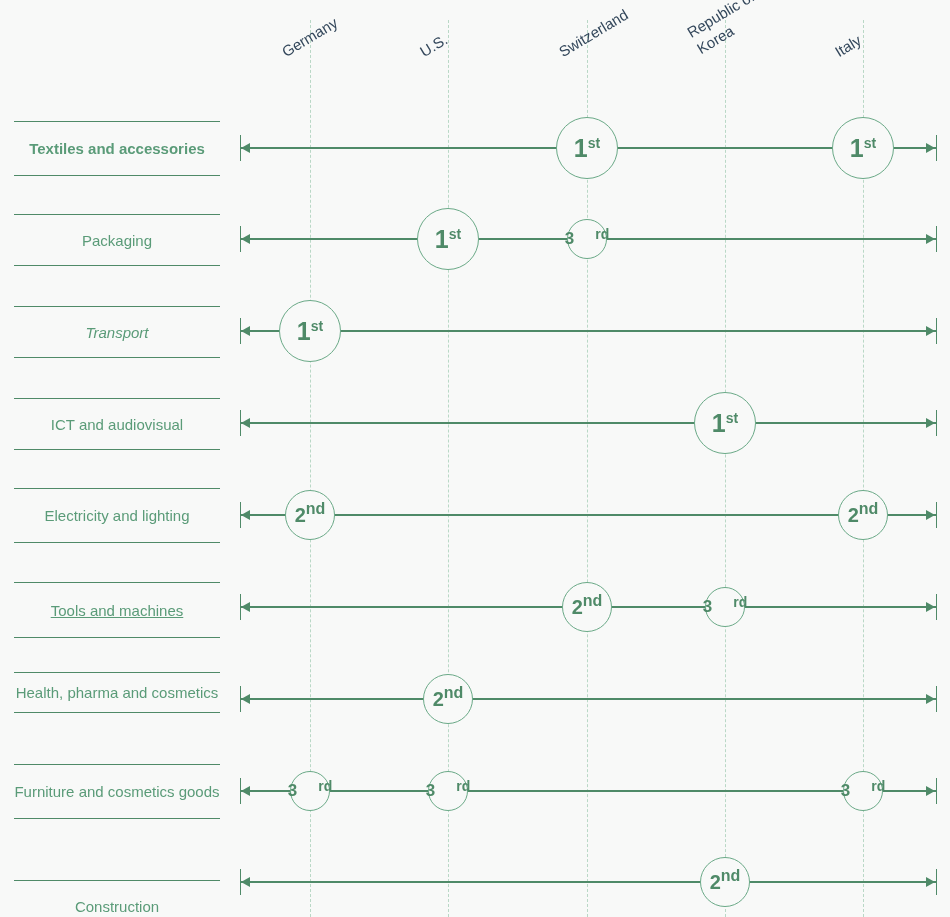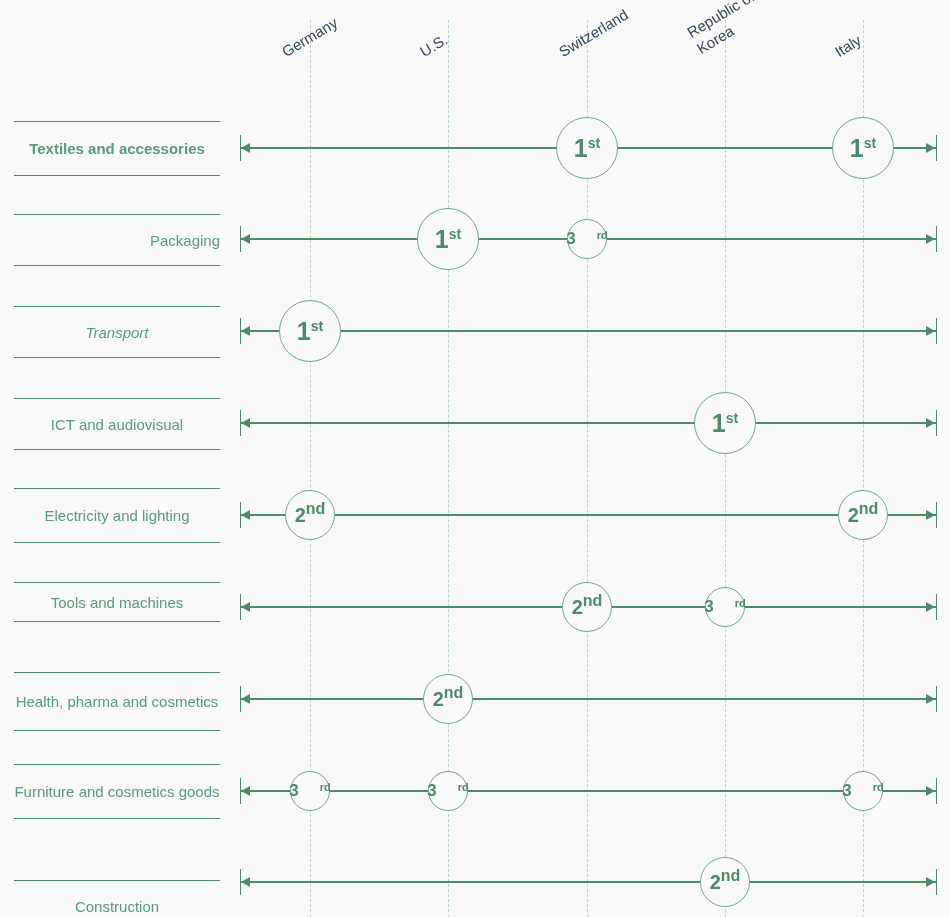--- a/index.html
+++ b/index.html
@@ -106,21 +106,21 @@
     top:-0.35em;
   }
   .rank.r1{width:62px;height:62px;margin-left:-31px;margin-top:-31px;}
   .rank.r1 .num{font-size:25px;}
   .rank.r1 .suf{font-size:14px;}
   .rank.r2{width:50px;height:50px;margin-left:-25px;margin-top:-25px;}
   .rank.r2 .num{font-size:20px;}
   .rank.r2 .suf{font-size:16px;}
   .rank.r3{width:40px;height:40px;margin-left:-20px;margin-top:-20px;}
   .rank.r3 .num{font-size:17px;}
-  .rank.r3 .suf{font-size:11px;margin-left:21px;}
+  .rank.r3 .suf{font-size:14px;margin-left:21px;}
 </style>
 </head>
 <body>
 
 <div id="stage">
 
   <div id="gridlines">
       <div class="gridline" style="left: 310px;"></div>
       <div class="gridline" style="left: 448px;"></div>
       <div class="gridline" style="left: 587px;"></div>
@@ -134,36 +134,36 @@
       <div class="col-head" style="left: 565px; top: 42px;">Switzerland</div>
       <div class="col-head" style="left: 703px; top: 20px;">Republic of
 Korea</div>
       <div class="col-head" style="left: 841px; top: 42px;">Italy</div>
     </div>
 
   <div id="rowlabels">
       <div class="row-label" style="top: 121px; height: 55px; font-weight: bold;">
         <span>Textiles and accessories</span>
       </div>
-      <div class="row-label" style="top: 214px; height: 52px; justify-content: flex-end;">
+      <div class="row-label" style="top: 214px; height: 52px;">
         <span>Packaging</span>
       </div>
       <div class="row-label" style="top: 306px; height: 52px; font-style: italic;">
         <span>Transport</span>
       </div>
       <div class="row-label" style="top: 398px; height: 52px;">
         <span>ICT and audiovisual</span>
       </div>
       <div class="row-label" style="top: 488px; height: 55px; text-align: center;">
         <span>Electricity and lighting</span>
       </div>
-      <div class="row-label" style="top: 582px; height: 40px;">
+      <div class="row-label" style="top: 582px; height: 56px; text-decoration: underline;">
         <span>Tools and machines</span>
       </div>
-      <div class="row-label" style="top: 672px; height: 59px;">
+      <div class="row-label" style="top: 672px; height: 41px;">
         <span>Health, pharma and cosmetics</span>
       </div>
       <div class="row-label" style="top: 764px; height: 55px;">
         <span>Furniture and cosmetics goods</span>
       </div>
       <div class="row-label" style="top: 880px; height: 52px;">
         <span>Construction</span>
       </div>
     </div>
 

